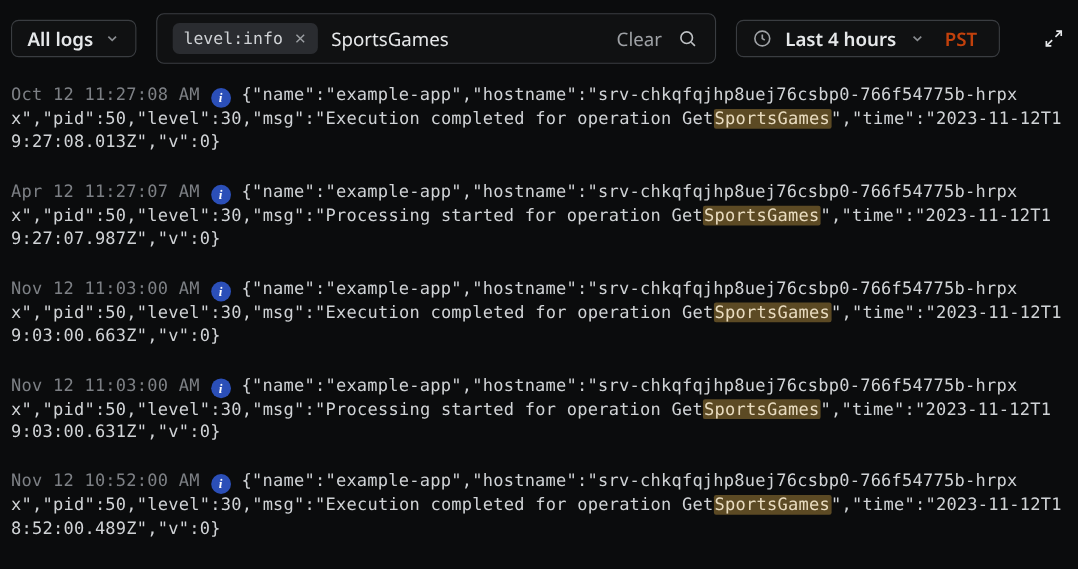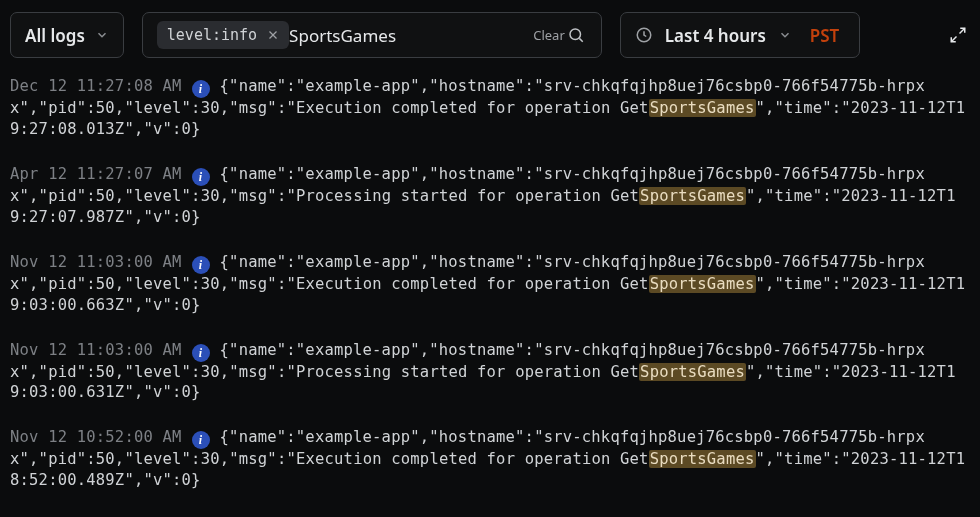--- a/index.html
+++ b/index.html
@@ -19,59 +19,60 @@
     padding: 10px 10px 10px 10px;
     height: 70px;
   }
   .pill {
     display: flex;
     align-items: center;
     gap: 10px;
     background: #101112;
     border: 1px solid #3a3d41;
     border-radius: 7px;
-    height: 46px;
+    height: 34px;
     padding: 0 14px;
     color: #e6e8ea;
     font-family: -apple-system, system-ui, "Segoe UI", sans-serif;
     font-size: 17px;
   }
   .pill .chev { color: #8a8d91; }
   .dropdown { font-weight: 600; }
   .searchbar {
     display: flex;
     align-items: center;
     background: #101112;
     border: 1px solid #3a3d41;
     border-radius: 7px;
     height: 46px;
     padding: 6px 14px;
-    width: 460px;
+    width: 509px;
     font-family: -apple-system, system-ui, "Segoe UI", sans-serif;
+    gap: 12px;
   }
   .chip {
     display: inline-flex;
     align-items: center;
     gap: 10px;
     background: #2a2c30;
     color: #d0d3d6;
     border-radius: 6px;
     padding: 5px 10px;
     font-family: ui-monospace, "SF Mono", Menlo, Consolas, monospace;
     font-size: 15px;
   }
   .chip .x {
     color: #9ea1a5; cursor: pointer; font-size: 14px;
   }
   .search-text {
     flex: 1;
     color: #e6e8ea;
     font-size: 17px;
   }
-  .clear { color: #9ea1a5; font-size: 13px; cursor: pointer; }
+  .clear { color: #9ea1a5; font-size: 17px; cursor: pointer; }
   .searchbtn {
     width: 22px; height: 22px; display: flex; align-items: center; justify-content: center;
     color: #bfc2c5; cursor: pointer;
   }
   .timepill { gap: 12px; font-weight: 600; }
   .timepill .clk { color: #9ea1a5; display:flex; }
   .tz {
     color: #c2410c;
     font-family: -apple-system, system-ui, sans-serif;
     font-size: 17px;
@@ -172,19 +173,19 @@
     <svg width="18" height="18" viewBox="0 0 24 24" fill="none" stroke="currentColor" stroke-width="2">
       <polyline points="15 3 21 3 21 9"></polyline>
         <polyline points="9 21 3 21 3 15"></polyline>
       <line x1="21" y1="3" x2="14" y2="10"></line>
         <line x1="3" y1="21" x2="10" y2="14"></line>
     </svg>
   </div>
 </div>
 
 <div class="logs" id="logs">
-    <div class="entry"><span class="ts">Dec 12 11:27:08 AM</span><span class="lvl">i</span><span class="body">{"name":"example-app","hostname":"srv-chkqfqjhp8uej76csbp0-766f54775b-hrpxx","pid":50,"level":30,"msg":"Execution completed for operation Get<mark>SportsGames</mark>","time":"2023-11-12T19:27:08.013Z","v":0}</span></div>
+    <div class="entry"><span class="ts">Oct 12 11:27:08 AM</span><span class="lvl">i</span><span class="body">{"name":"example-app","hostname":"srv-chkqfqjhp8uej76csbp0-766f54775b-hrpxx","pid":50,"level":30,"msg":"Execution completed for operation Get<mark>SportsGames</mark>","time":"2023-11-12T19:27:08.013Z","v":0}</span></div>
     <div class="entry"><span class="ts">Apr 12 11:27:07 AM</span><span class="lvl">i</span><span class="body">{"name":"example-app","hostname":"srv-chkqfqjhp8uej76csbp0-766f54775b-hrpxx","pid":50,"level":30,"msg":"Processing started for operation Get<mark>SportsGames</mark>","time":"2023-11-12T19:27:07.987Z","v":0}</span></div>
     <div class="entry"><span class="ts">Nov 12 11:03:00 AM</span><span class="lvl">i</span><span class="body">{"name":"example-app","hostname":"srv-chkqfqjhp8uej76csbp0-766f54775b-hrpxx","pid":50,"level":30,"msg":"Execution completed for operation Get<mark>SportsGames</mark>","time":"2023-11-12T19:03:00.663Z","v":0}</span></div>
     <div class="entry"><span class="ts">Nov 12 11:03:00 AM</span><span class="lvl">i</span><span class="body">{"name":"example-app","hostname":"srv-chkqfqjhp8uej76csbp0-766f54775b-hrpxx","pid":50,"level":30,"msg":"Processing started for operation Get<mark>SportsGames</mark>","time":"2023-11-12T19:03:00.631Z","v":0}</span></div>
     <div class="entry"><span class="ts">Nov 12 10:52:00 AM</span><span class="lvl">i</span><span class="body">{"name":"example-app","hostname":"srv-chkqfqjhp8uej76csbp0-766f54775b-hrpxx","pid":50,"level":30,"msg":"Execution completed for operation Get<mark>SportsGames</mark>","time":"2023-11-12T18:52:00.489Z","v":0}</span></div>
     <div class="entry"><span class="ts">Nov 12 10:52:00 AM</span><span class="body">{"name":"example-app","hostname":"srv-chkqfqjhp8uej76csbp0-766f54775b-hrpxx","pid":50,"level":30,"msg":"Processing started for operation Get","time":"2023-11-12T18:52:00.462Z","v":0}</span></div>
   </div>
 
 </body></html>

